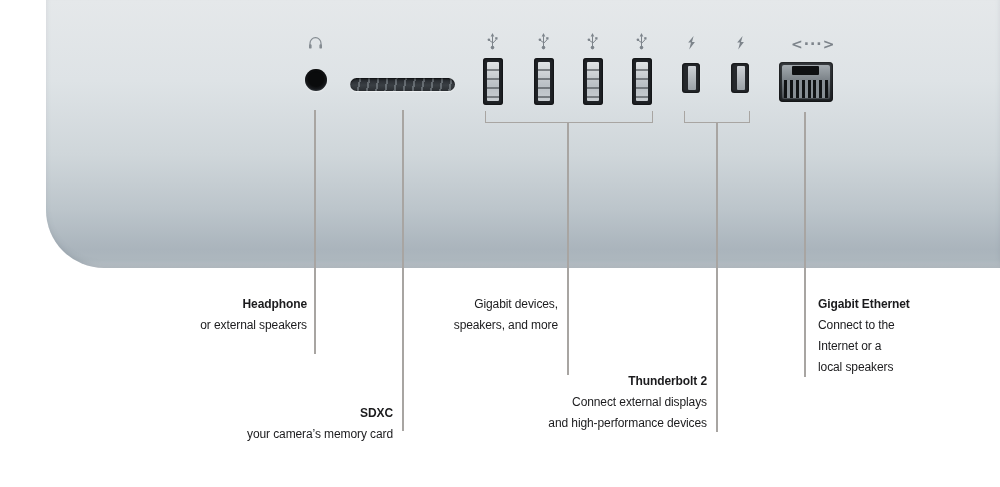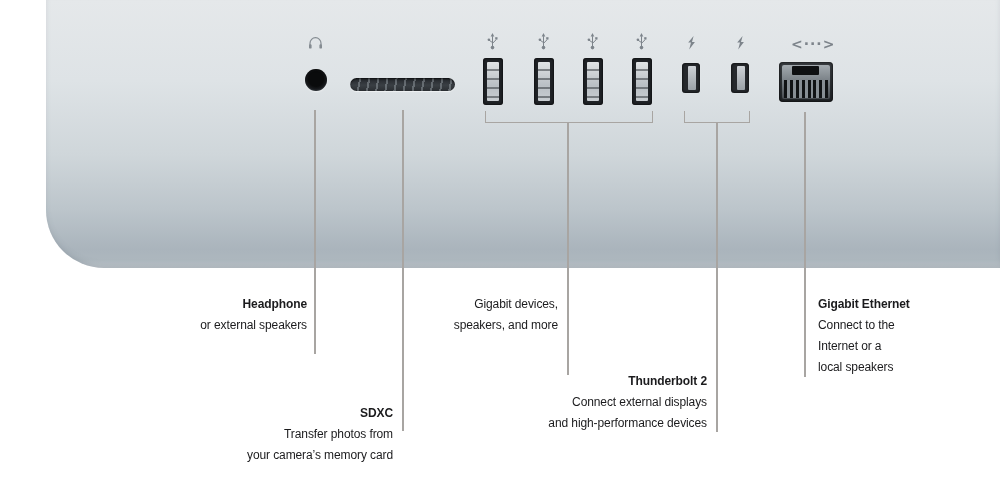--- a/index.html
+++ b/index.html
@@ -202,21 +202,20 @@
 
   <div class="label l" style="left:818px;top:294px;width:175px;">
     <div class="title">Gigabit Ethernet</div>
     <div>Connect to the</div>
     <div>Internet or a</div>
     <div>local speakers</div>
   </div>
 
   <div class="label r" style="left:120px;top:371px;width:273px;margin-top:32px;">
     <div class="title">SDXC</div>
-    <div>Transfer photos from</div>
     <div>your camera’s memory card</div>
   </div>
 
   <div class="label r" style="left:400px;top:371px;width:307px;">
     <div class="title">Thunderbolt 2</div>
     <div>Connect external displays</div>
     <div>and high-performance devices</div>
   </div>
 
 </div>

